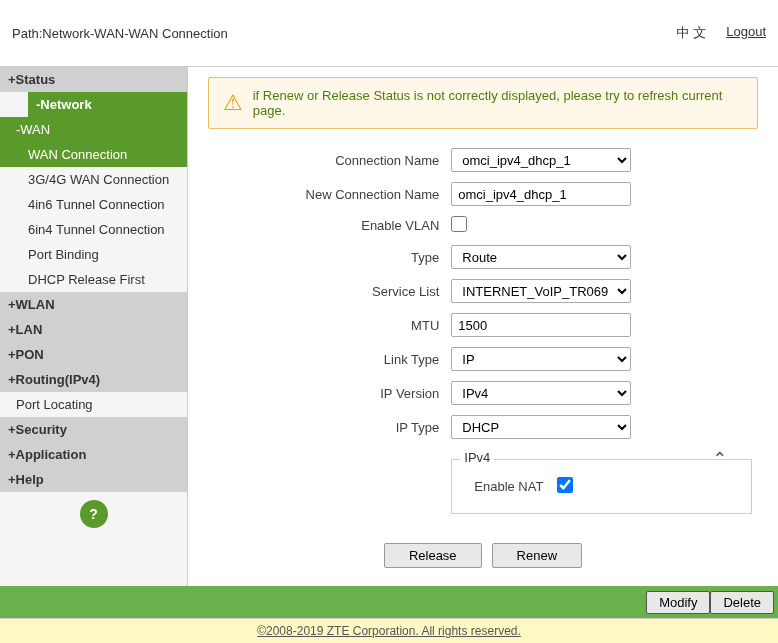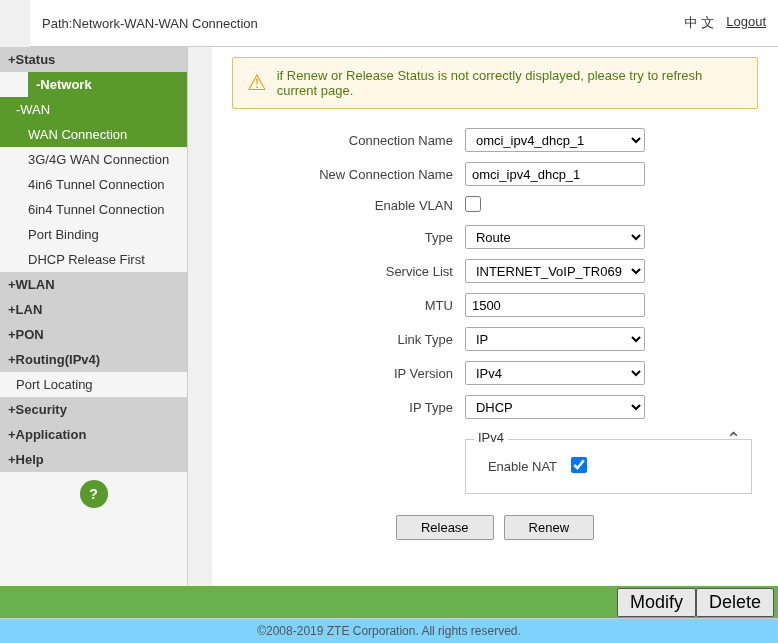--- a/index.html
+++ b/index.html
@@ -1,26 +1,26 @@
 <!DOCTYPE html>
 <html><head>
   <meta charset="utf-8">
   <style>
     * { box-sizing: border-box; margin: 0; padding: 0; }
     body { font-family: Arial, sans-serif; font-size: 13px; background: #f0f0f0; width: 778px; height: 643px; overflow: hidden; display: flex; flex-direction: column; }
 
     
-    .top-bar { background: #fff; border-bottom: 1px solid #ccc; padding: 14px 12px; display: flex; justify-content: space-between; align-items: center; min-height: 32px; margin-left: 30px; }
+    .top-bar { background: #fff; border-bottom: 1px solid #ccc; padding: 24px 12px; display: flex; justify-content: space-between; align-items: center; min-height: 32px; }
     .top-bar-path { color: #333; font-size: 13px; }
-    .top-bar-right { display: flex; gap: 12px; }
+    .top-bar-right { display: flex; gap: 20px; }
     .top-bar-lang { color: #333; cursor: pointer; }
     .top-bar-logout { color: #333; text-decoration: underline; cursor: pointer; }
 
     
-    .main-layout { display: flex; flex: 1; overflow: hidden; gap: 24px; }
+    .main-layout { display: flex; flex: 1; overflow: hidden; }
 
     
     .sidebar { width: 188px; background: #f5f5f5; border-right: 1px solid #ccc; overflow-y: auto; flex-shrink: 0; }
     .sidebar-item { padding: 5px 8px; cursor: pointer; color: #333; display: block; }
     .sidebar-item.section-header { font-weight: bold; background: #d0d0d0; color: #333; padding: 5px 8px; }
     .sidebar-item.active-section { background: #5a9a2a; color: #fff; font-weight: bold; margin-left: 28px; }
     .sidebar-item.sub-active { background: #5a9a2a; color: #fff; }
     .sidebar-item.level1 { padding-left: 16px; }
     .sidebar-item.level2 { padding-left: 28px; }
     .sidebar-item.plus-item { font-weight: bold; }
@@ -43,29 +43,29 @@
     select.form-control { height: 24px; }
     input[type="text"].form-control { height: 24px; }
     input[type="checkbox"] { width: 16px; height: 16px; }
 
     
     .ipv4-box { border: 1px solid #ccc; margin: 10px 0; padding: 10px 14px; position: relative; }
     .ipv4-label { position: absolute; top: -10px; left: 8px; background: #fff; padding: 0 4px; color: #333; font-size: 13px; }
     .ipv4-collapse-btn { position: absolute; top: -12px; left: 36px; cursor: pointer; font-size: 16px; }
 
     
-    .buttons-row { display: flex; gap: 10px; justify-content: center; margin-top: 6px; }
+    .buttons-row { display: flex; gap: 10px; justify-content: center; margin-top: 14px; }
     .btn { padding: 4px 24px; border: 1px solid #999; background: #e8e8e8; cursor: pointer; font-size: 13px; border-radius: 2px; }
 
     
     .bottom-bar { background: #6ab04c; height: 32px; display: flex; justify-content: flex-end; align-items: center; padding: 0 4px; }
-    .bottom-btn { padding: 3px 12px; border: 1px solid #555; background: #e8e8e8; cursor: pointer; font-size: 18px; border-radius: 2px; }
-
-    
-    .footer { background: #7dd3fc; border-top: 1px solid #ccc; text-align: center; padding: 5px; font-size: 12px; color: #555; }
+    .bottom-btn { padding: 3px 12px; border: 1px solid #555; background: #e8e8e8; cursor: pointer; font-size: 13px; border-radius: 2px; }
+
+    
+    .footer { background: #fef9c3; border-top: 1px solid #ccc; text-align: center; padding: 5px; font-size: 12px; color: #555; text-decoration: underline; }
 
     
     .help-btn { width: 28px; height: 28px; border-radius: 50%; background: #5a9a2a; color: #fff; display: flex; align-items: center; justify-content: center; cursor: pointer; font-weight: bold; font-size: 14px; margin: 8px auto; }
   </style>
 </head>
 <body>
 
 <div class="top-bar">
   <span class="top-bar-path">Path:Network-WAN-WAN Connection</span>
   <div class="top-bar-right">

